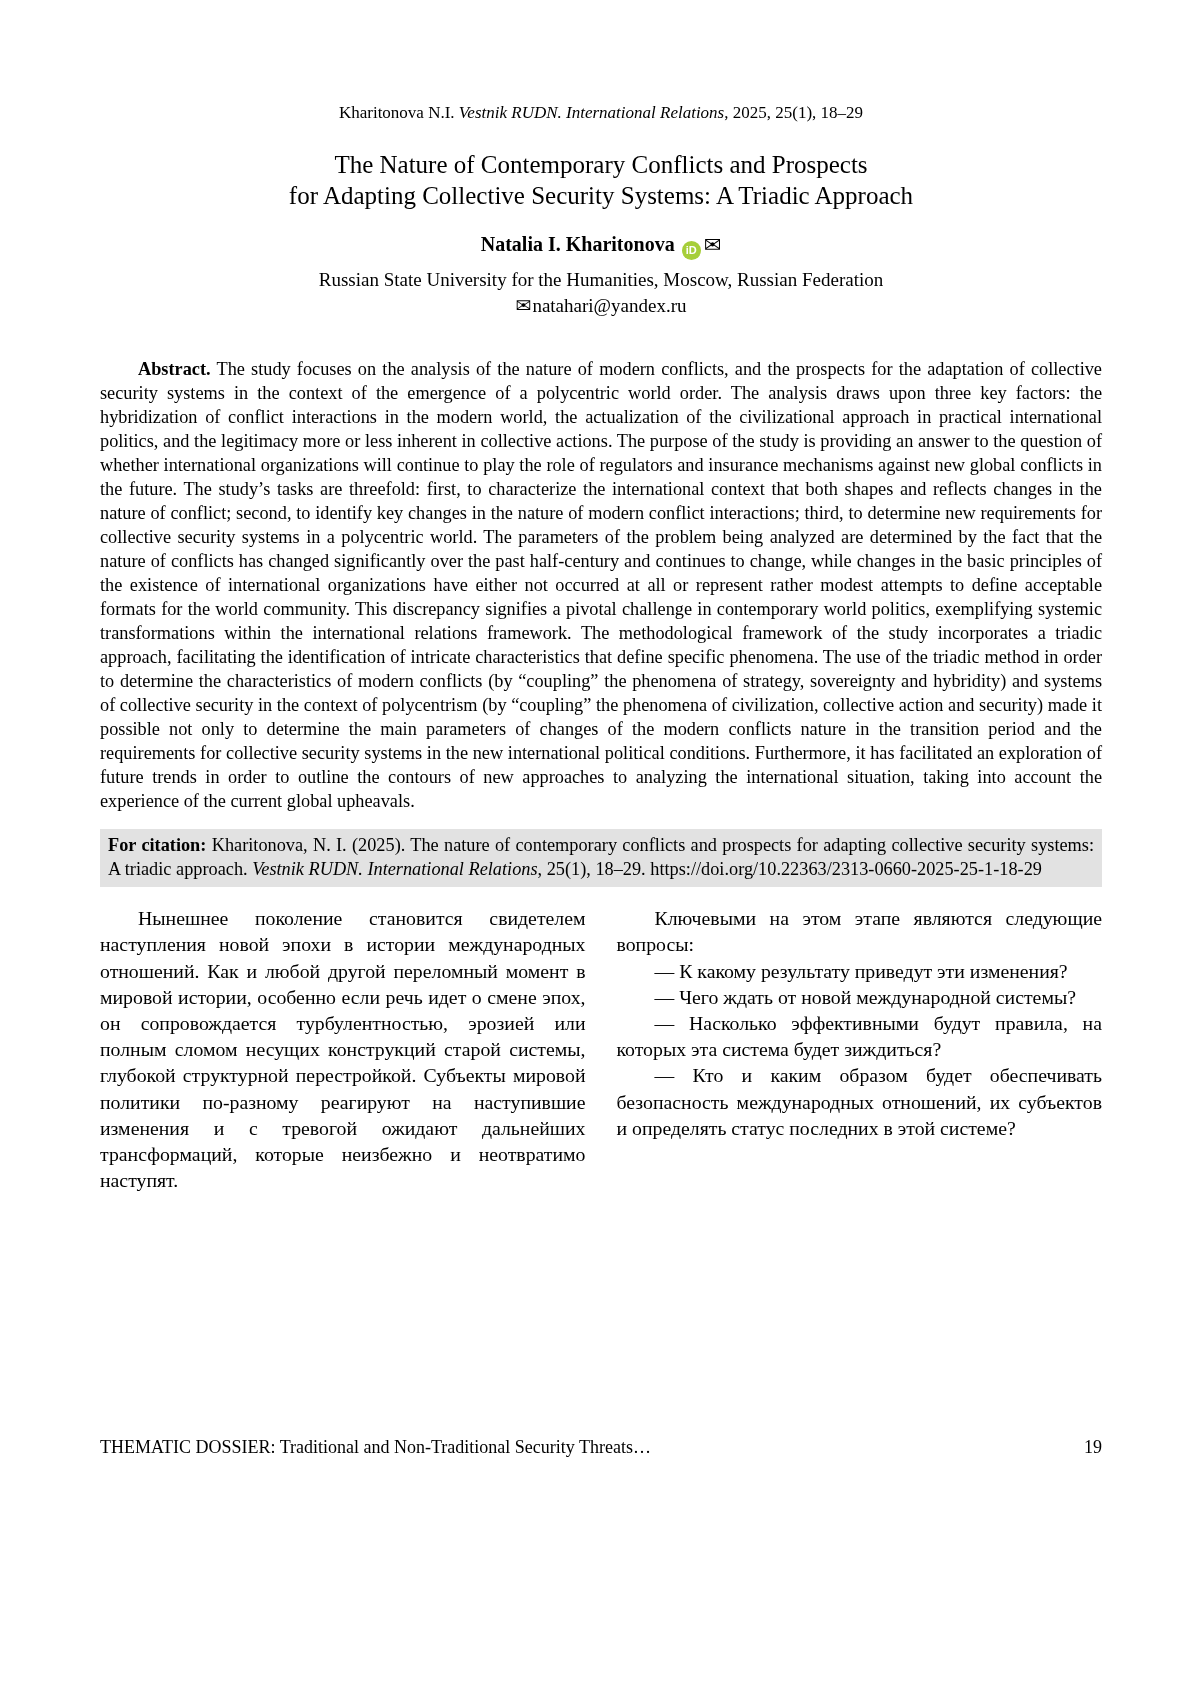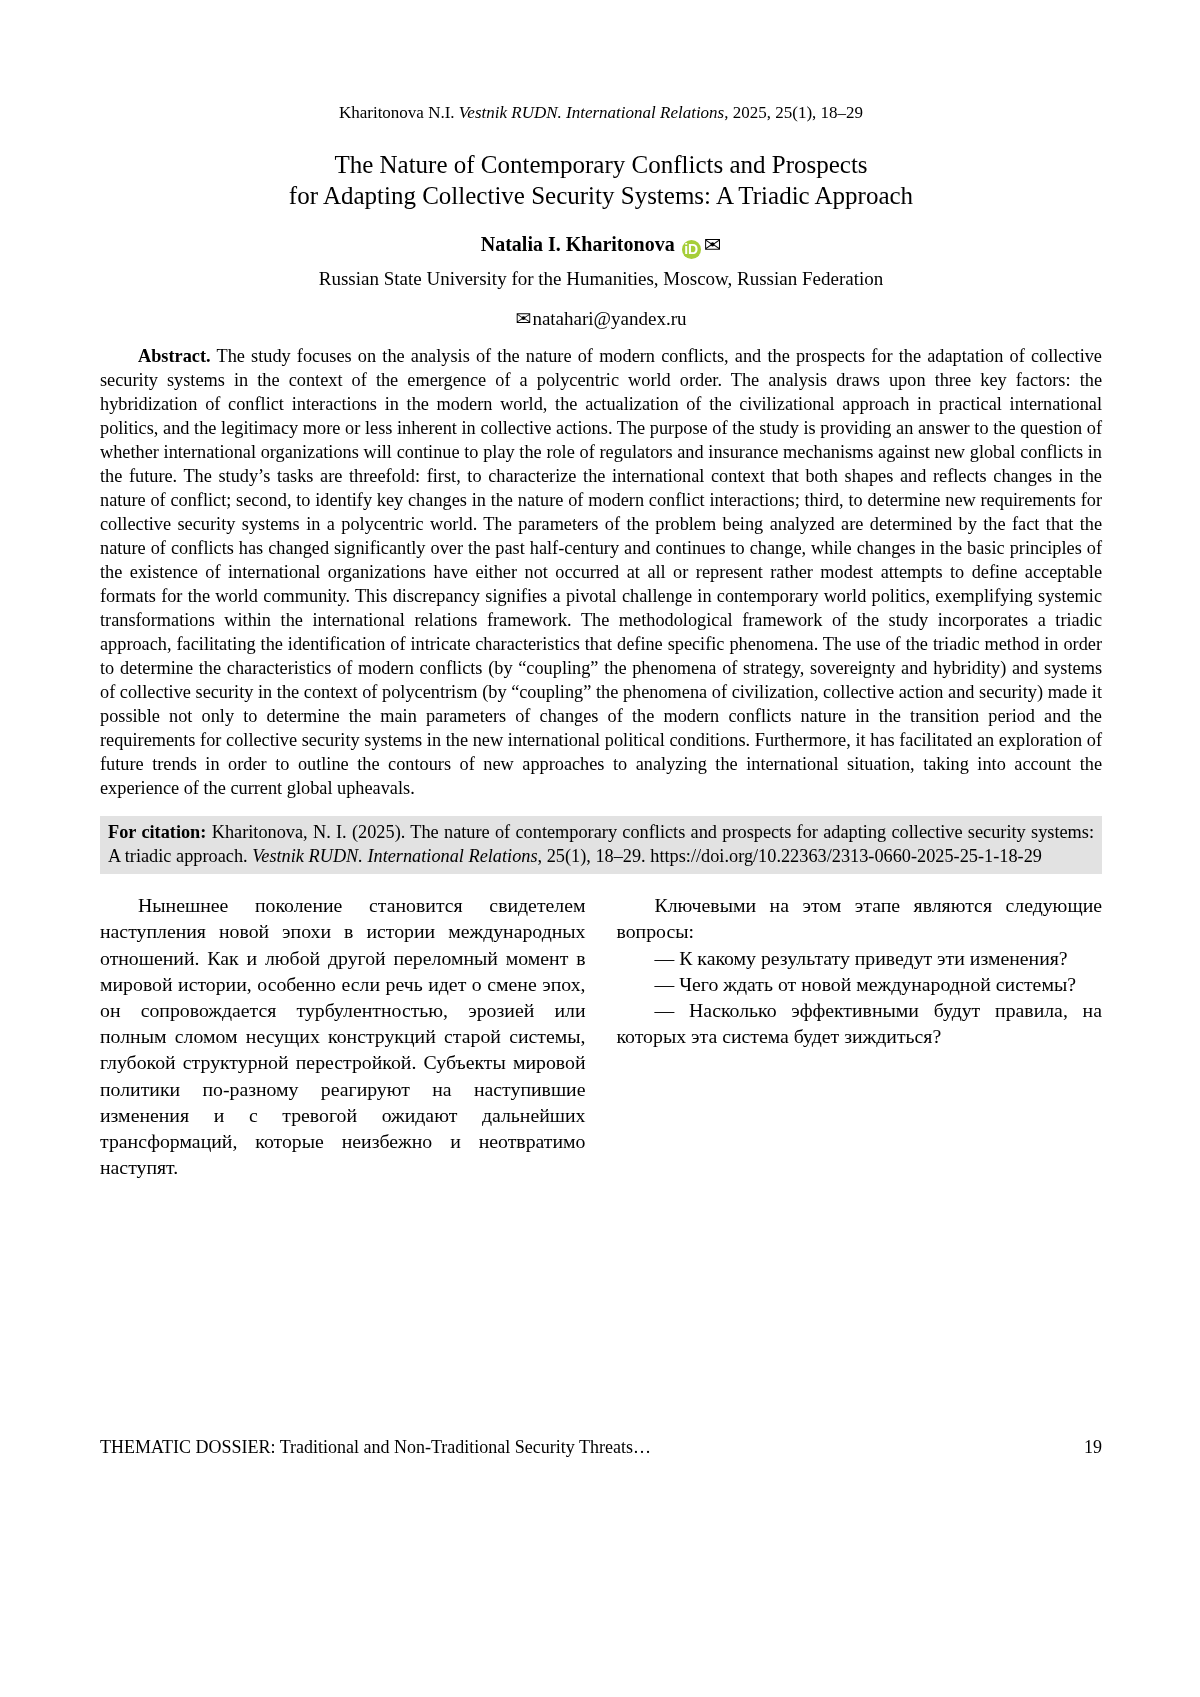--- a/index.html
+++ b/index.html
@@ -39,47 +39,47 @@
     font-size: 20px;
     font-weight: bold;
   }
   .orcid-badge {
     display: inline-block;
     width: 19px; height: 19px;
     border-radius: 50%;
     background: #A6CE39;
     color: #ffffff;
     font-family: "Liberation Sans", "DejaVu Sans", sans-serif;
-    font-size: 14px;
+    font-size: 11px;
     font-weight: bold;
     line-height: 19px;
     text-align: center;
     vertical-align: -3px;
     margin-left: 7px;
     cursor: pointer;
   }
   .mail-icon {
     font-weight: normal;
     font-size: 21px;
     margin-left: 3px;
     vertical-align: -1px;
     cursor: pointer;
   }
 
   .affiliation { margin-top: 9px; text-align: center; font-size: 19px; }
-  .email-line  { margin-top: 17px; text-align: center; font-size: 19px; }
+  .email-line  { margin-top: 3px; text-align: center; font-size: 19px; }
   .email-glyph { font-size: 19px; margin-right: 1px; }
 
   .body-text {
     font-size: 18.3px;
     line-height: 24px;
     text-align: justify;
     margin: 0;
   }
-  .abstract-para { margin-top: 14px; text-indent: 38px; }
+  .abstract-para { margin-top: 40px; text-indent: 38px; }
   .keywords-para { text-indent: 38px; }
 
   .gray-box {
     background: #e2e2e2;
     padding: 4px 8px 6px 8px;
     margin-top: 18px;
   }
   .citation-box { margin-top: 16px; }
 
   .columns {
@@ -139,20 +139,21 @@
 
   <div class="columns">
     <div class="col">
       <p class="col-text">Нынешнее поколение становится свидетелем наступления новой эпохи в истории международных отношений. Как и любой другой переломный момент в мировой истории, особенно если речь идет о смене эпох, он сопровождается турбулентностью, эрозией или полным сломом несущих конструкций старой системы, глубокой структурной перестройкой. Субъекты мировой политики по-разному реагируют на наступившие изменения и с тревогой ожидают дальнейших трансформаций, которые неизбежно и неотвратимо наступят.</p>
     </div>
     <div class="col">
       <p class="col-text">Ключевыми на этом этапе являются следующие вопросы:</p>
       <p class="col-text">— К какому результату приведут эти изменения?</p>
       <p class="col-text">— Чего ждать от новой международной системы?</p>
       <p class="col-text">— Насколько эффективными будут правила, на которых эта система будет зиждиться?</p>
+      <p class="col-text">— Кто и каким образом будет обеспечивать безопасность международных отношений, их субъектов и определять статус последних в этой системе?</p>
     </div>
   </div>
 
   <div class="footer">
     <span>THEMATIC DOSSIER: Traditional and Non-Traditional Security Threats…</span>
     <span>19</span>
   </div>
 
 </div>
 

